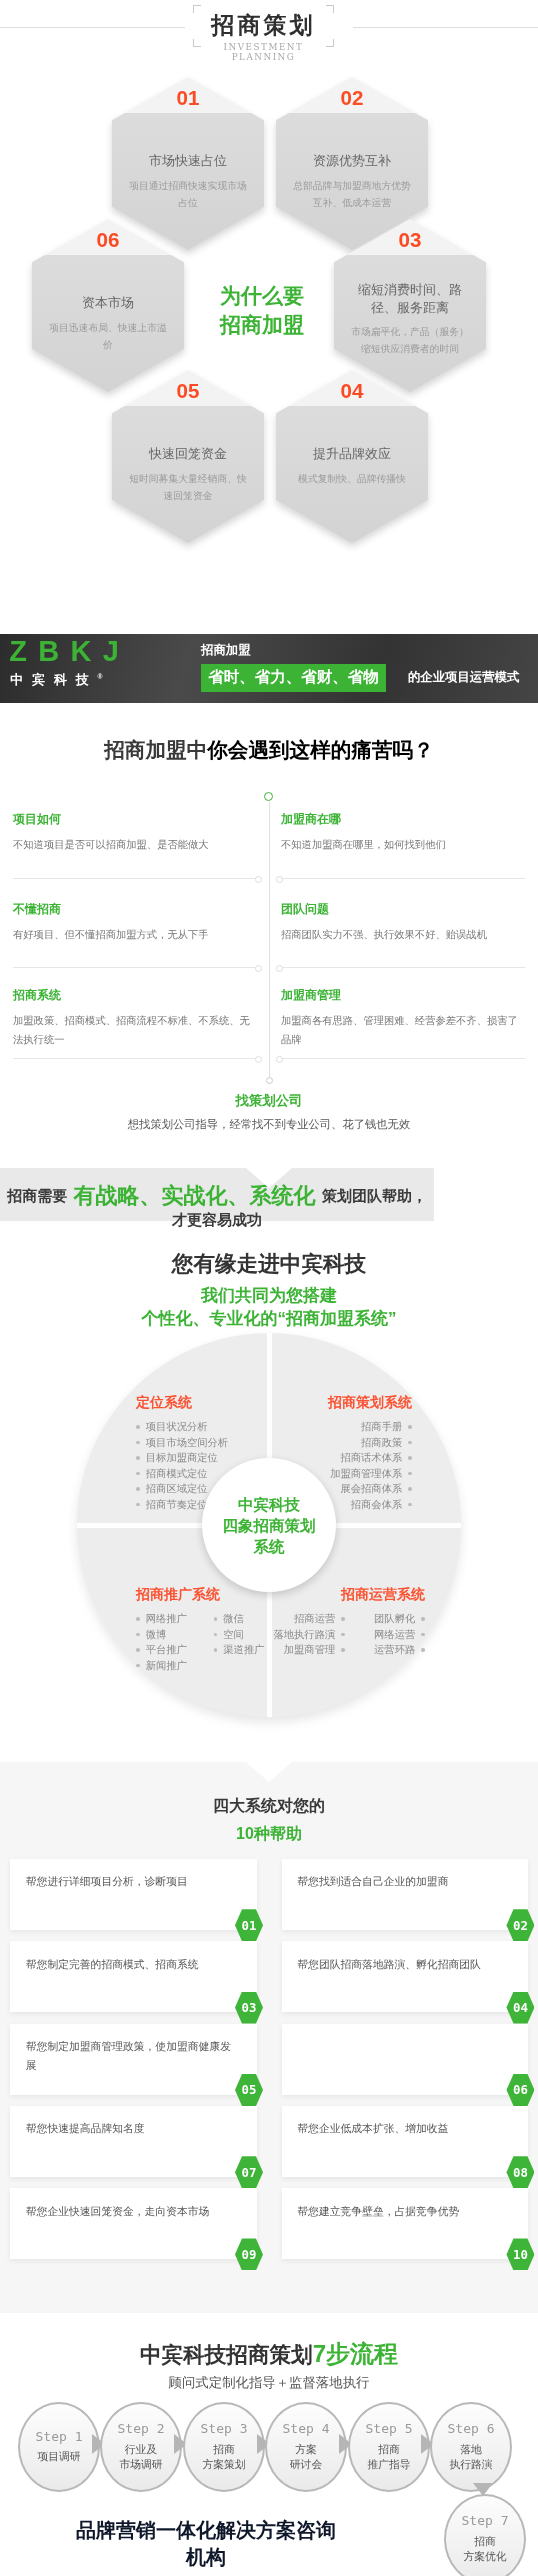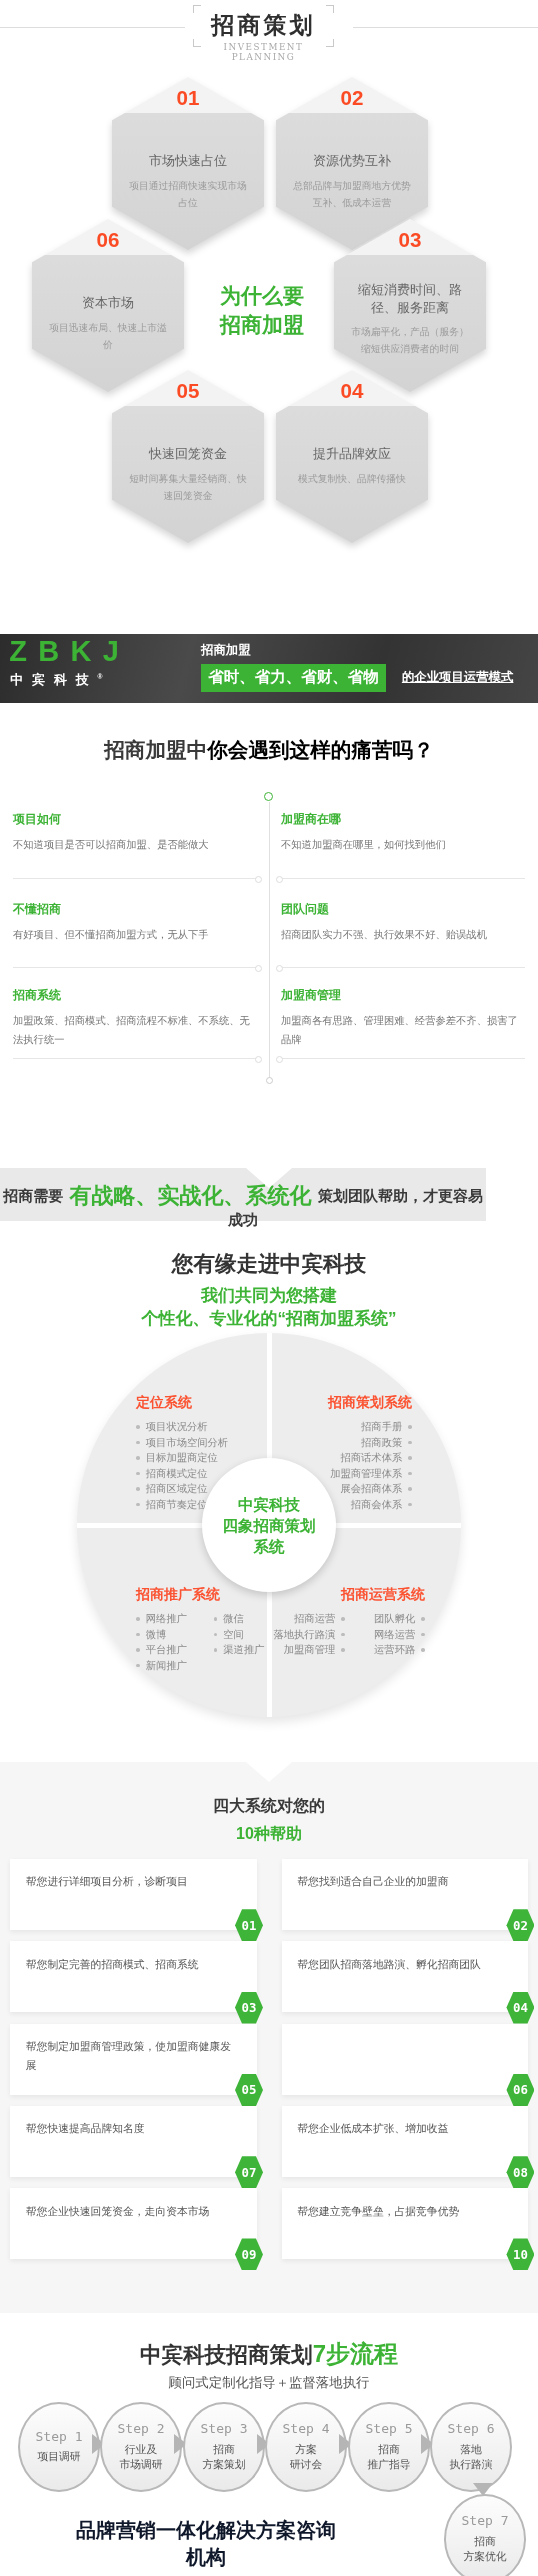--- a/index.html
+++ b/index.html
@@ -32,21 +32,21 @@
   
   .banner{position:absolute;left:0;top:634px;width:538px;height:69px;
           background:linear-gradient(105deg,#2c2c2c 0%,#4a4a4a 35%,#333 70%,#454545 100%);}
   .logo-en{position:absolute;left:9.3px;top:1px;font-size:29px;font-weight:bold;color:#3cb335;letter-spacing:11.3px;}
   .logo-cn{position:absolute;left:10.3px;top:37px;font-size:13px;font-weight:bold;color:#fff;letter-spacing:8.8px;}
   .logo-reg{font-size:6.7px;vertical-align:super;letter-spacing:0;}
   .banner-right{position:absolute;left:201px;top:8.2px;}
   .banner-line1{font-size:12.4px;font-weight:bold;color:#fff;}
   .banner-line2{margin-top:4.6px;display:flex;align-items:center;}
   .banner-hl{background:#3cb335;color:#fff;font-size:15.5px;font-weight:bold;padding:3.6px 7.2px;}
-  .banner-suffix{margin-left:16px;font-size:12.4px;font-weight:bold;color:#fff;text-decoration:underline;}
+  .banner-suffix{margin-left:22px;font-size:12.4px;font-weight:bold;color:#fff;}
 
   
   .pain-heading{position:absolute;left:0;top:736px;width:538px;text-align:center;
                 font-size:20.6px;font-weight:bold;}
   .pain-heading .dark{color:#3a3a3a;} .pain-heading .green{color:#000000;}
   .v-line{position:absolute;left:269px;top:802px;width:0.5px;height:278px;background:#e0e0e0;}
   .ring{position:absolute;left:264px;top:792px;width:7.2px;height:7.2px;border:1px solid #3cb335;
         border-radius:50%;background:#fff;}
   .dot-end{position:absolute;left:266px;top:1077px;width:5.2px;height:5.2px;border:0.5px solid #ccc;
         border-radius:50%;background:#fff;}
@@ -55,21 +55,21 @@
   .pain-desc{margin-top:8.2px;font-size:10.3px;color:#777;line-height:18.5px;}
   .divider{position:absolute;width:247px;border-top:0.5px solid #e6e6e6;}
   .divider .dcirc{position:absolute;top:-3.1px;width:5.2px;height:5.2px;border:0.5px solid #ddd;
         border-radius:50%;background:#fff;}
   .dcirc.right{right:-2.1px;} .dcirc.left{left:-2.1px;}
   .pain-final{position:absolute;left:0;top:1092px;width:538px;text-align:center;}
   .pain-final .t{font-size:13.4px;font-weight:bold;color:#3cb335;}
   .pain-final .d{margin-top:7.2px;font-size:11.3px;color:#555;}
 
   
-  .band{position:absolute;left:0;top:1168px;width:486px;height:53px;background:#e9e9e9;
+  .band{position:absolute;left:0;top:1168px;width:434px;height:53px;background:#e9e9e9;
         text-align:center;}
   .notch{position:absolute;left:246px;top:0;width:0;height:0;border-left:23px solid transparent;
          border-right:23px solid transparent;border-top:20.6px solid #fff;}
   .band-text{margin-top:13.4px;}
   .band .bd{font-size:15px;font-weight:bold;color:#3a3a3a;vertical-align:middle;}
   .band .bg{font-size:22px;font-weight:bold;color:#3cb335;vertical-align:middle;margin:0 4.1px;}
 
   
   .intro-h{position:absolute;left:0;top:1249px;width:538px;text-align:center;
            font-size:21.6px;font-weight:bold;color:#333;}
@@ -253,20 +253,24 @@
     <div class="pain-title">加盟商管理</div>
     <div class="pain-desc">加盟商各有思路、管理困难、经营参差不齐、损害了品牌</div>
   </div>
   <div class="divider" style="left:13px;top:1058px;">
       <span class="dcirc right"></span>
     </div>
   <div class="divider" style="left:278px;top:1058px;">
       <span class="dcirc left"></span>
     </div>
 
+  <div class="pain-final">
+    <div class="t">找策划公司</div>
+    <div class="d">想找策划公司指导，经常找不到专业公司、花了钱也无效</div>
+  </div>
 
   <div class="band">
     <span class="notch"></span>
     <div class="band-text">
       <span class="bd">招商需要</span>
       <span class="bg">有战略、实战化、系统化</span>
       <span class="bd">策划团队帮助，才更容易成功</span>
     </div>
   </div>
 

